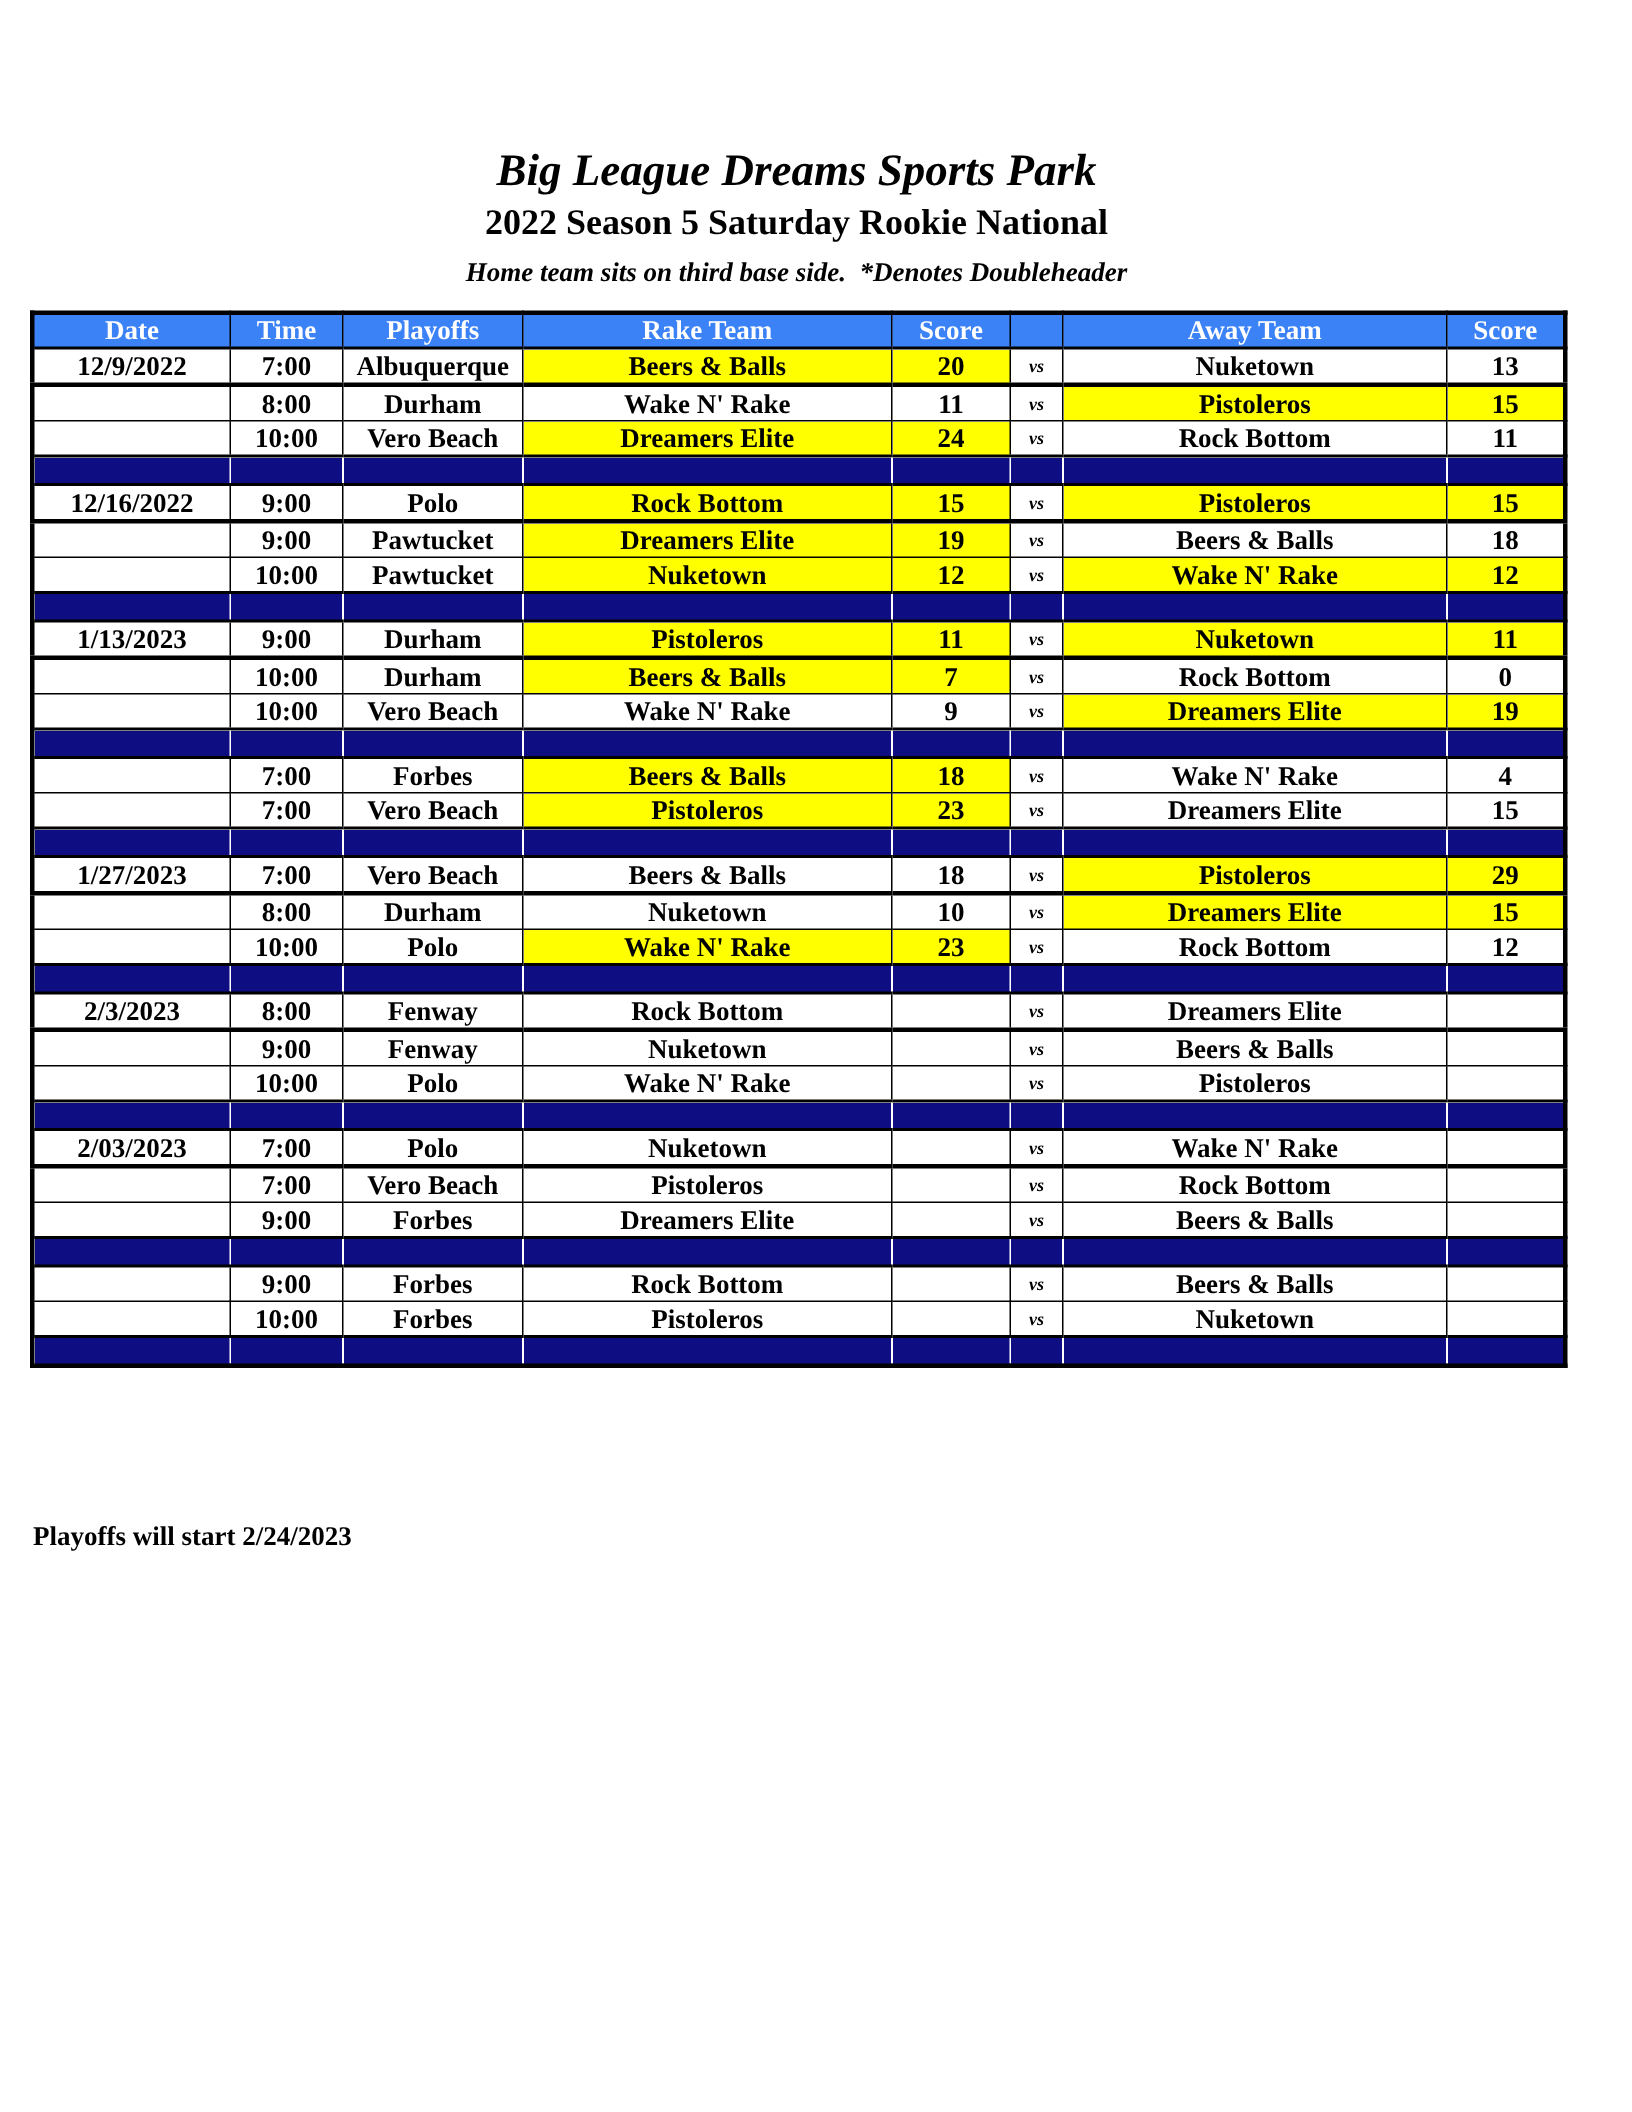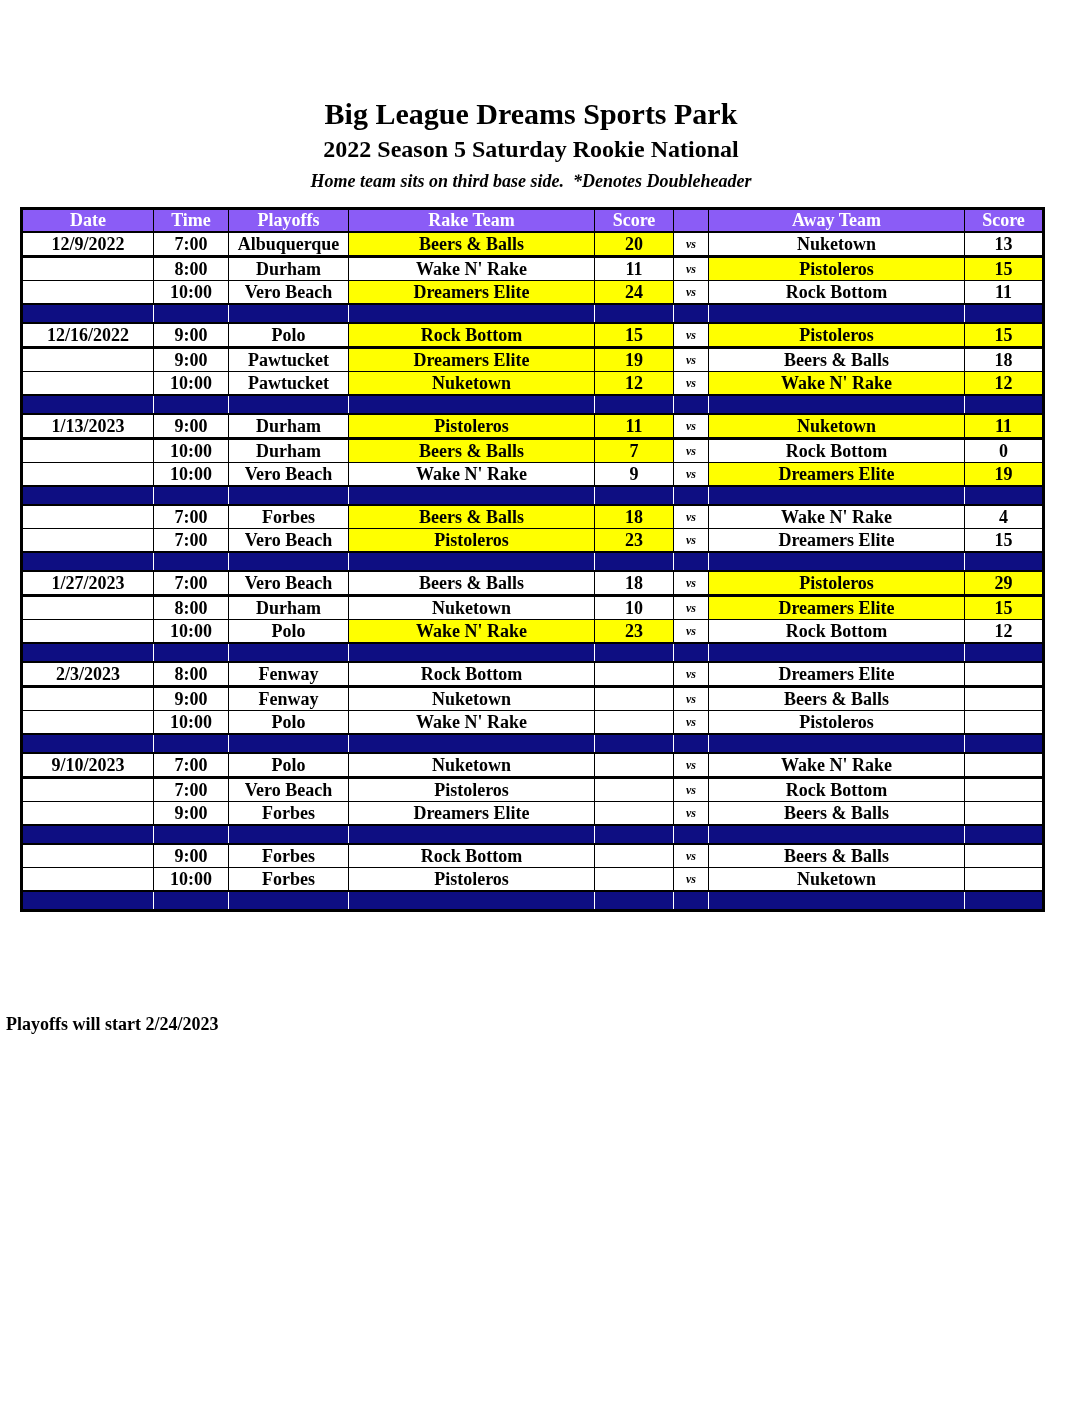--- a/index.html
+++ b/index.html
@@ -17,20 +17,21 @@
     left: 20px;
     top: 96px;
     width: 1022px;
     text-align: center;
   }
   .page-title {
     font-size: 30px;
     font-weight: bold;
     margin: 0;
     line-height: 36px;
+    font-style: italic;
   }
   .page-subtitle {
     font-size: 24px;
     font-weight: bold;
     margin: 2px 0 0 0;
     line-height: 30px;
   }
   .page-note {
     font-size: 18px;
     font-weight: bold;
@@ -45,21 +46,21 @@
     top: 207px;
     width: 1022px;
   }
   table.schedule {
     border-collapse: collapse;
     table-layout: fixed;
     width: 1022px;
     border: 3px solid #000;
   }
   table.schedule th {
-    background: #8b5cf6;
+    background: #3b82f6;
     color: #ffffff;
     font-size: 18px;
     font-weight: bold;
     height: 20px;
     padding: 0;
     border: 1.5px solid #000;
     border-bottom: 2.5px solid #000;
     text-align: center;
   }
   table.schedule td {
@@ -87,21 +88,21 @@
   table.schedule tr.sep td {
     background: #0e0e82;
     height: 19px;
     border-left: 1px solid #fff;
     border-right: 1px solid #fff;
     border-top: 2px solid #000;
     border-bottom: 2px solid #000;
   }
   .playoffs-note {
     position: absolute;
-    left: 6px;
+    left: 22px;
     top: 1014px;
     font-size: 18px;
     font-weight: bold;
   }
 </style>
 </head>
 <body>
 
 <div class="header-block">
   <div class="page-title">Big League Dreams Sports Park</div>
@@ -358,21 +359,21 @@
           <td></td>
           <td></td>
           <td></td>
           <td></td>
           <td></td>
           <td></td>
           <td></td>
           <td></td>
         </tr>
         <tr class="date-row">
-          <td>9/10/2023</td>
+          <td>2/03/2023</td>
           <td>7:00</td>
           <td>Polo</td>
           <td>Nuketown</td>
           <td></td>
           <td class="vs">vs</td>
           <td>Wake N' Rake</td>
           <td></td>
         </tr>
         <tr>
           <td></td>

